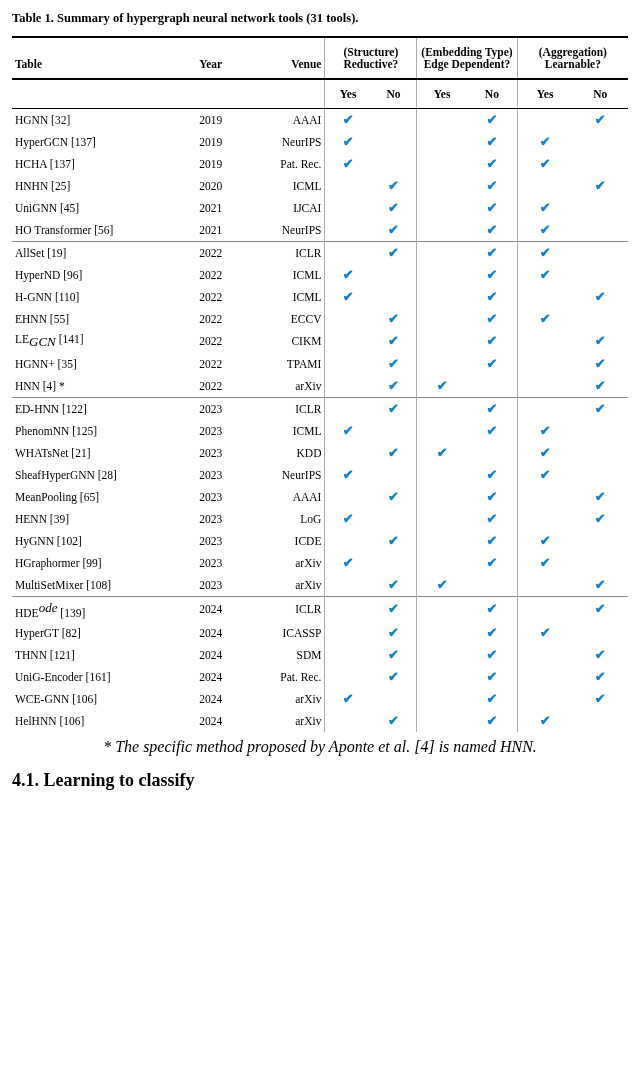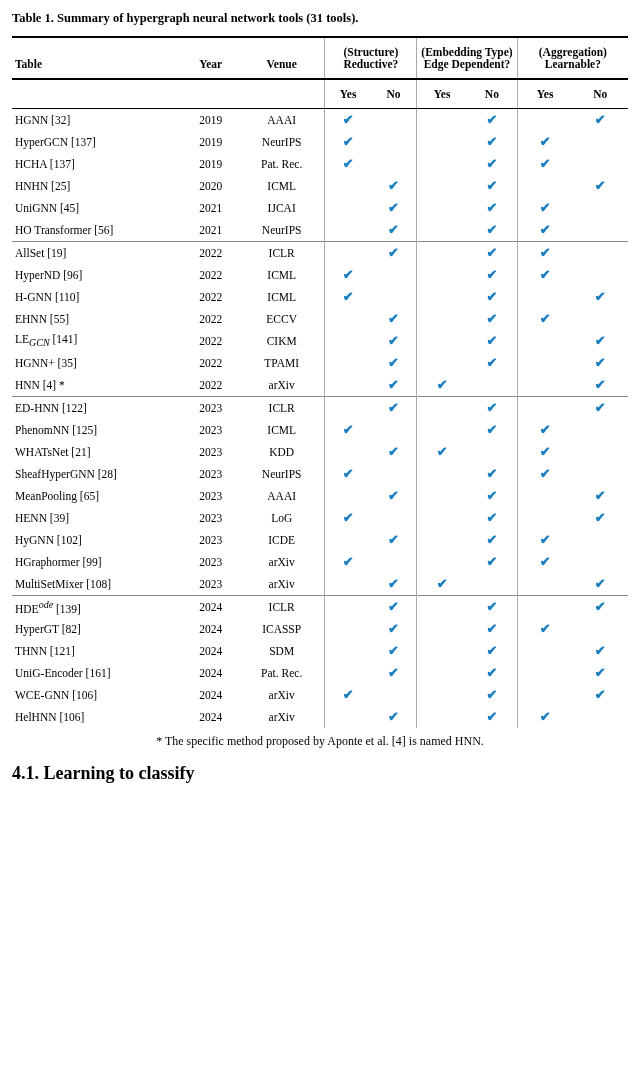--- a/index.html
+++ b/index.html
@@ -48,39 +48,40 @@
     }
     .last-row td {
       border-bottom: 1.5px solid #000;
     }
     .check {
       color: #1a7fc1;
       font-size: 13px;
       font-weight: bold;
     }
     .footnote {
-      font-size: 12px;
+      font-size: 16px;
       margin-top: 6px;
       text-align: center;
+      font-style: italic;
     }
     .section-heading {
       font-size: 18px;
       font-weight: bold;
       margin-top: 14px;
     }
     .col-name { width: 115px; }
     .col-year { width: 38px; }
-    .col-venue { width: 58px; }
+    .col-venue { width: 58px; text-align: right; }
     .col-yes1 { width: 28px; }
     .col-no1  { width: 28px; }
     .col-yes2 { width: 28px; }
     .col-no2  { width: 28px; }
     .col-yes3 { width: 28px; }
     .col-no3  { width: 28px; }
-    sub, sup { font-size: 10px; }
+    sub, sup { font-size: 13px; }
   </style>
 </head>
 <body>
 
 <div class="page-title">Table 1. Summary of hypergraph neural network tools (31 tools).</div>
 
 <table>
   <thead>
     <tr>
       <th class="left-align col-name">Table</th>

